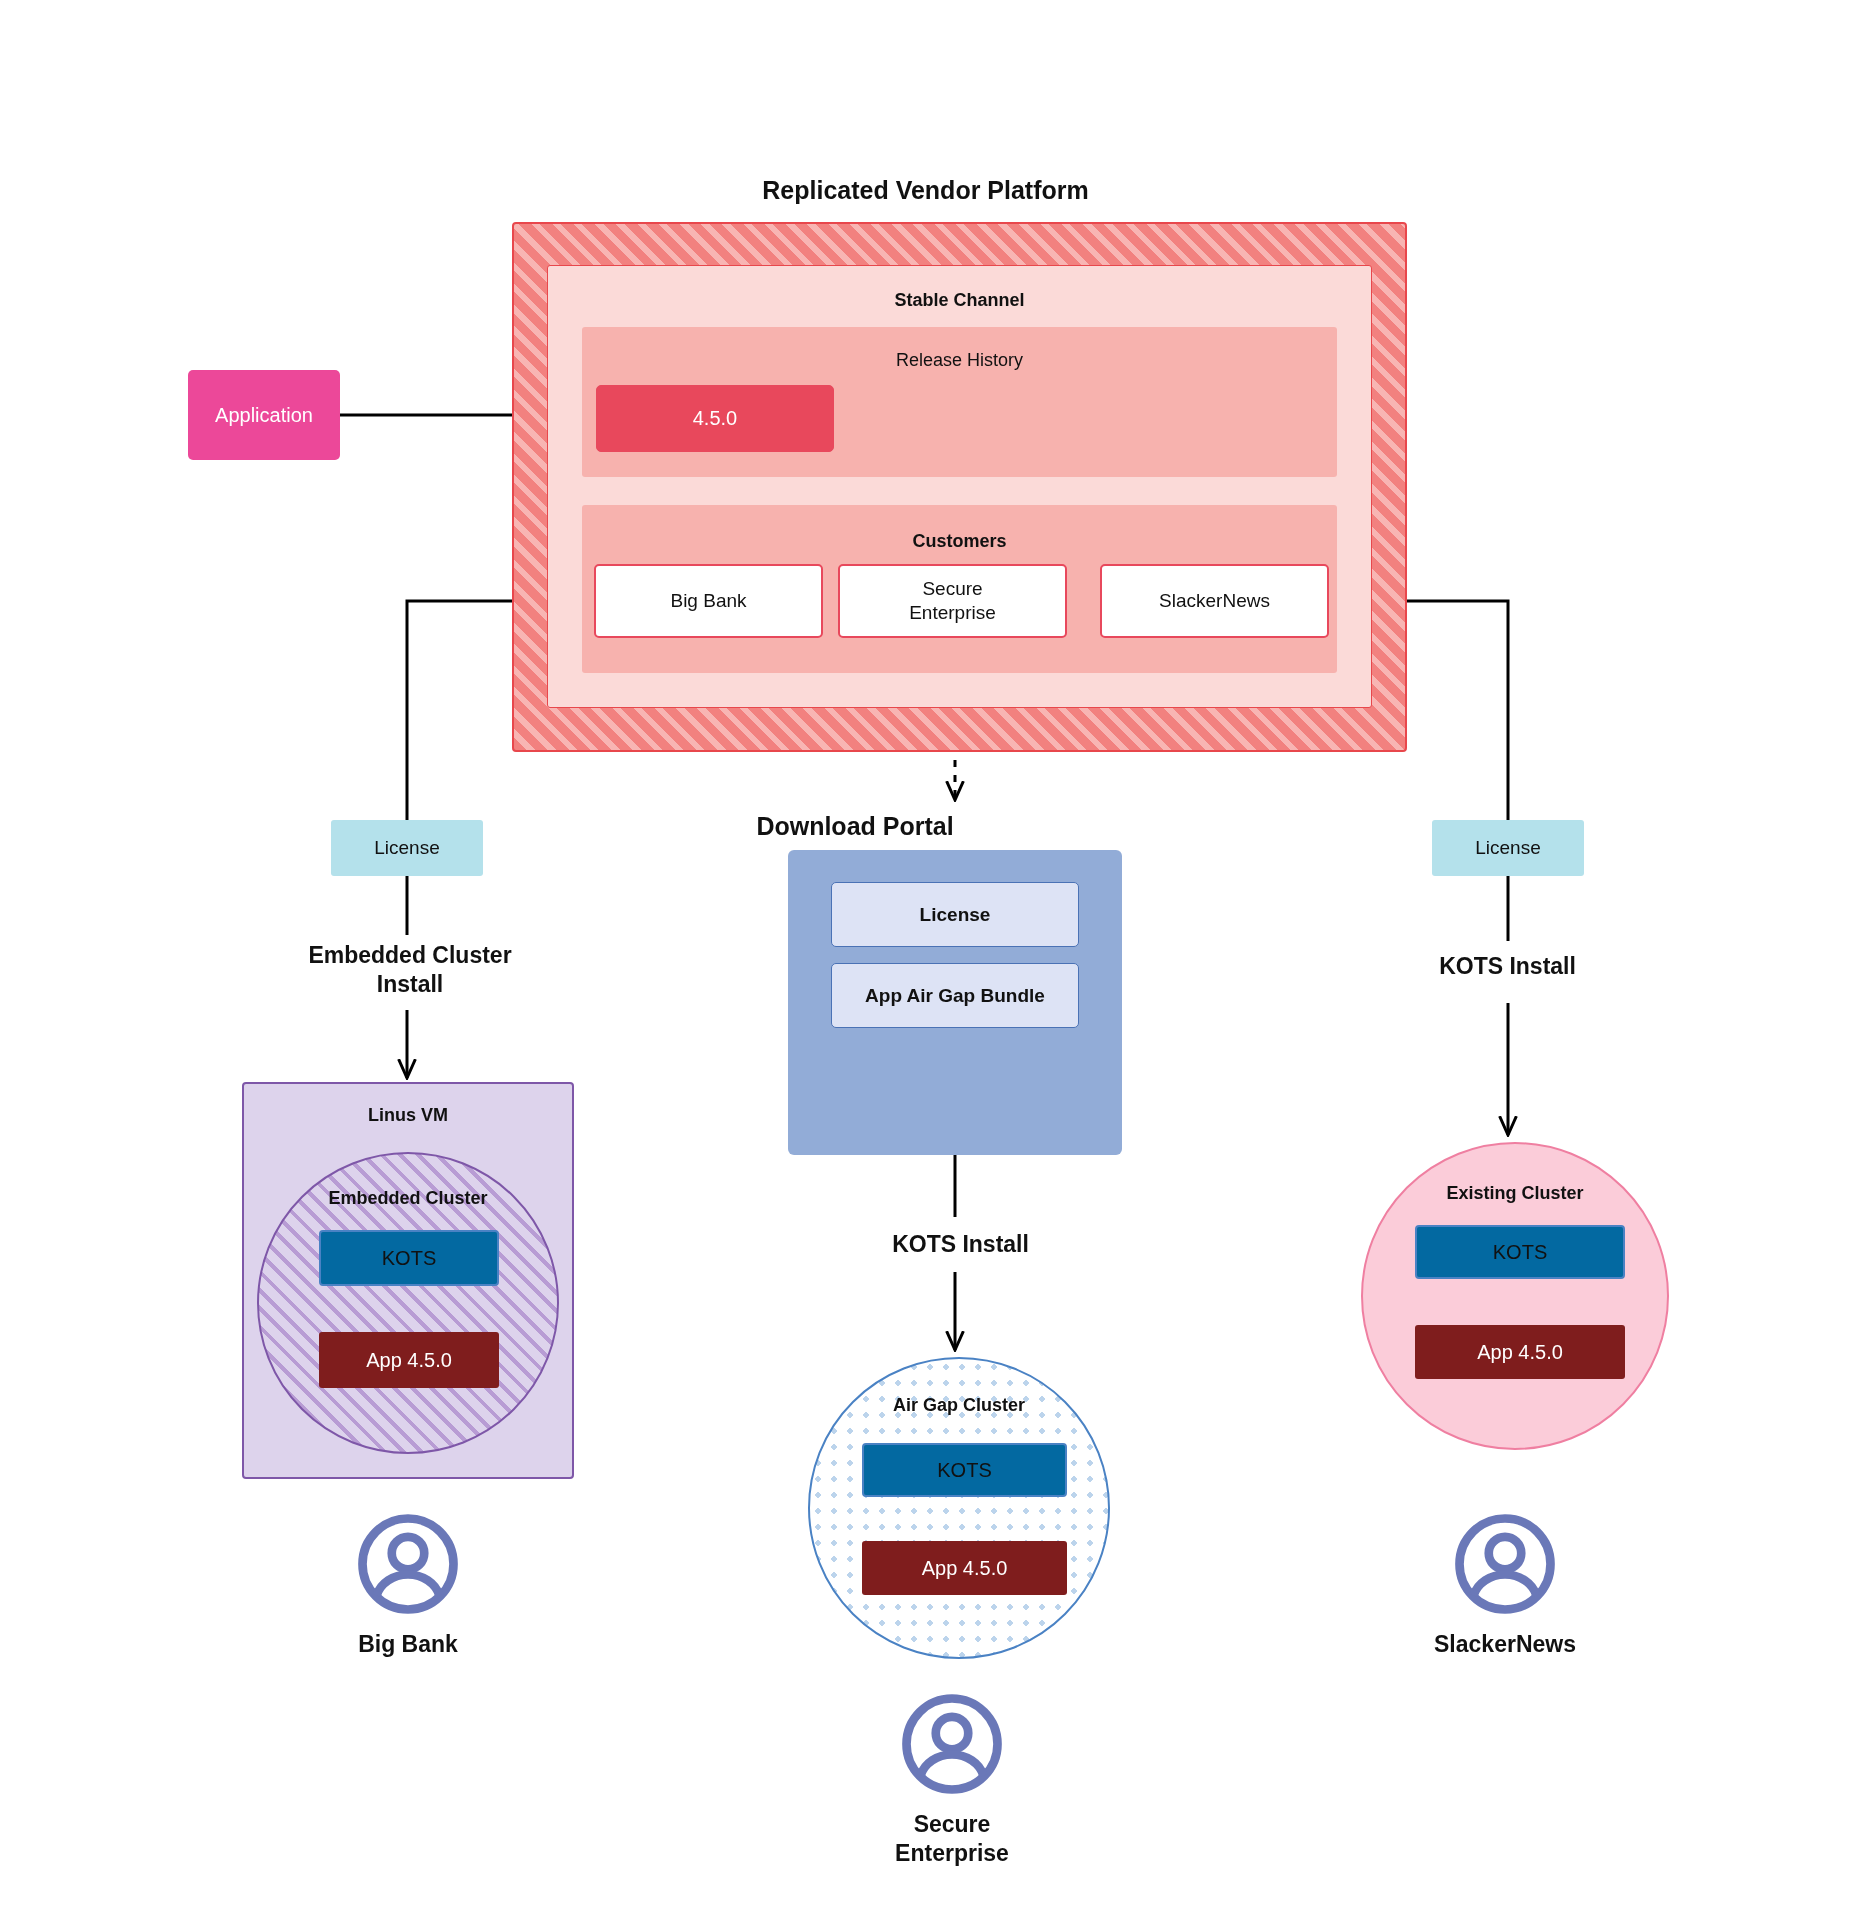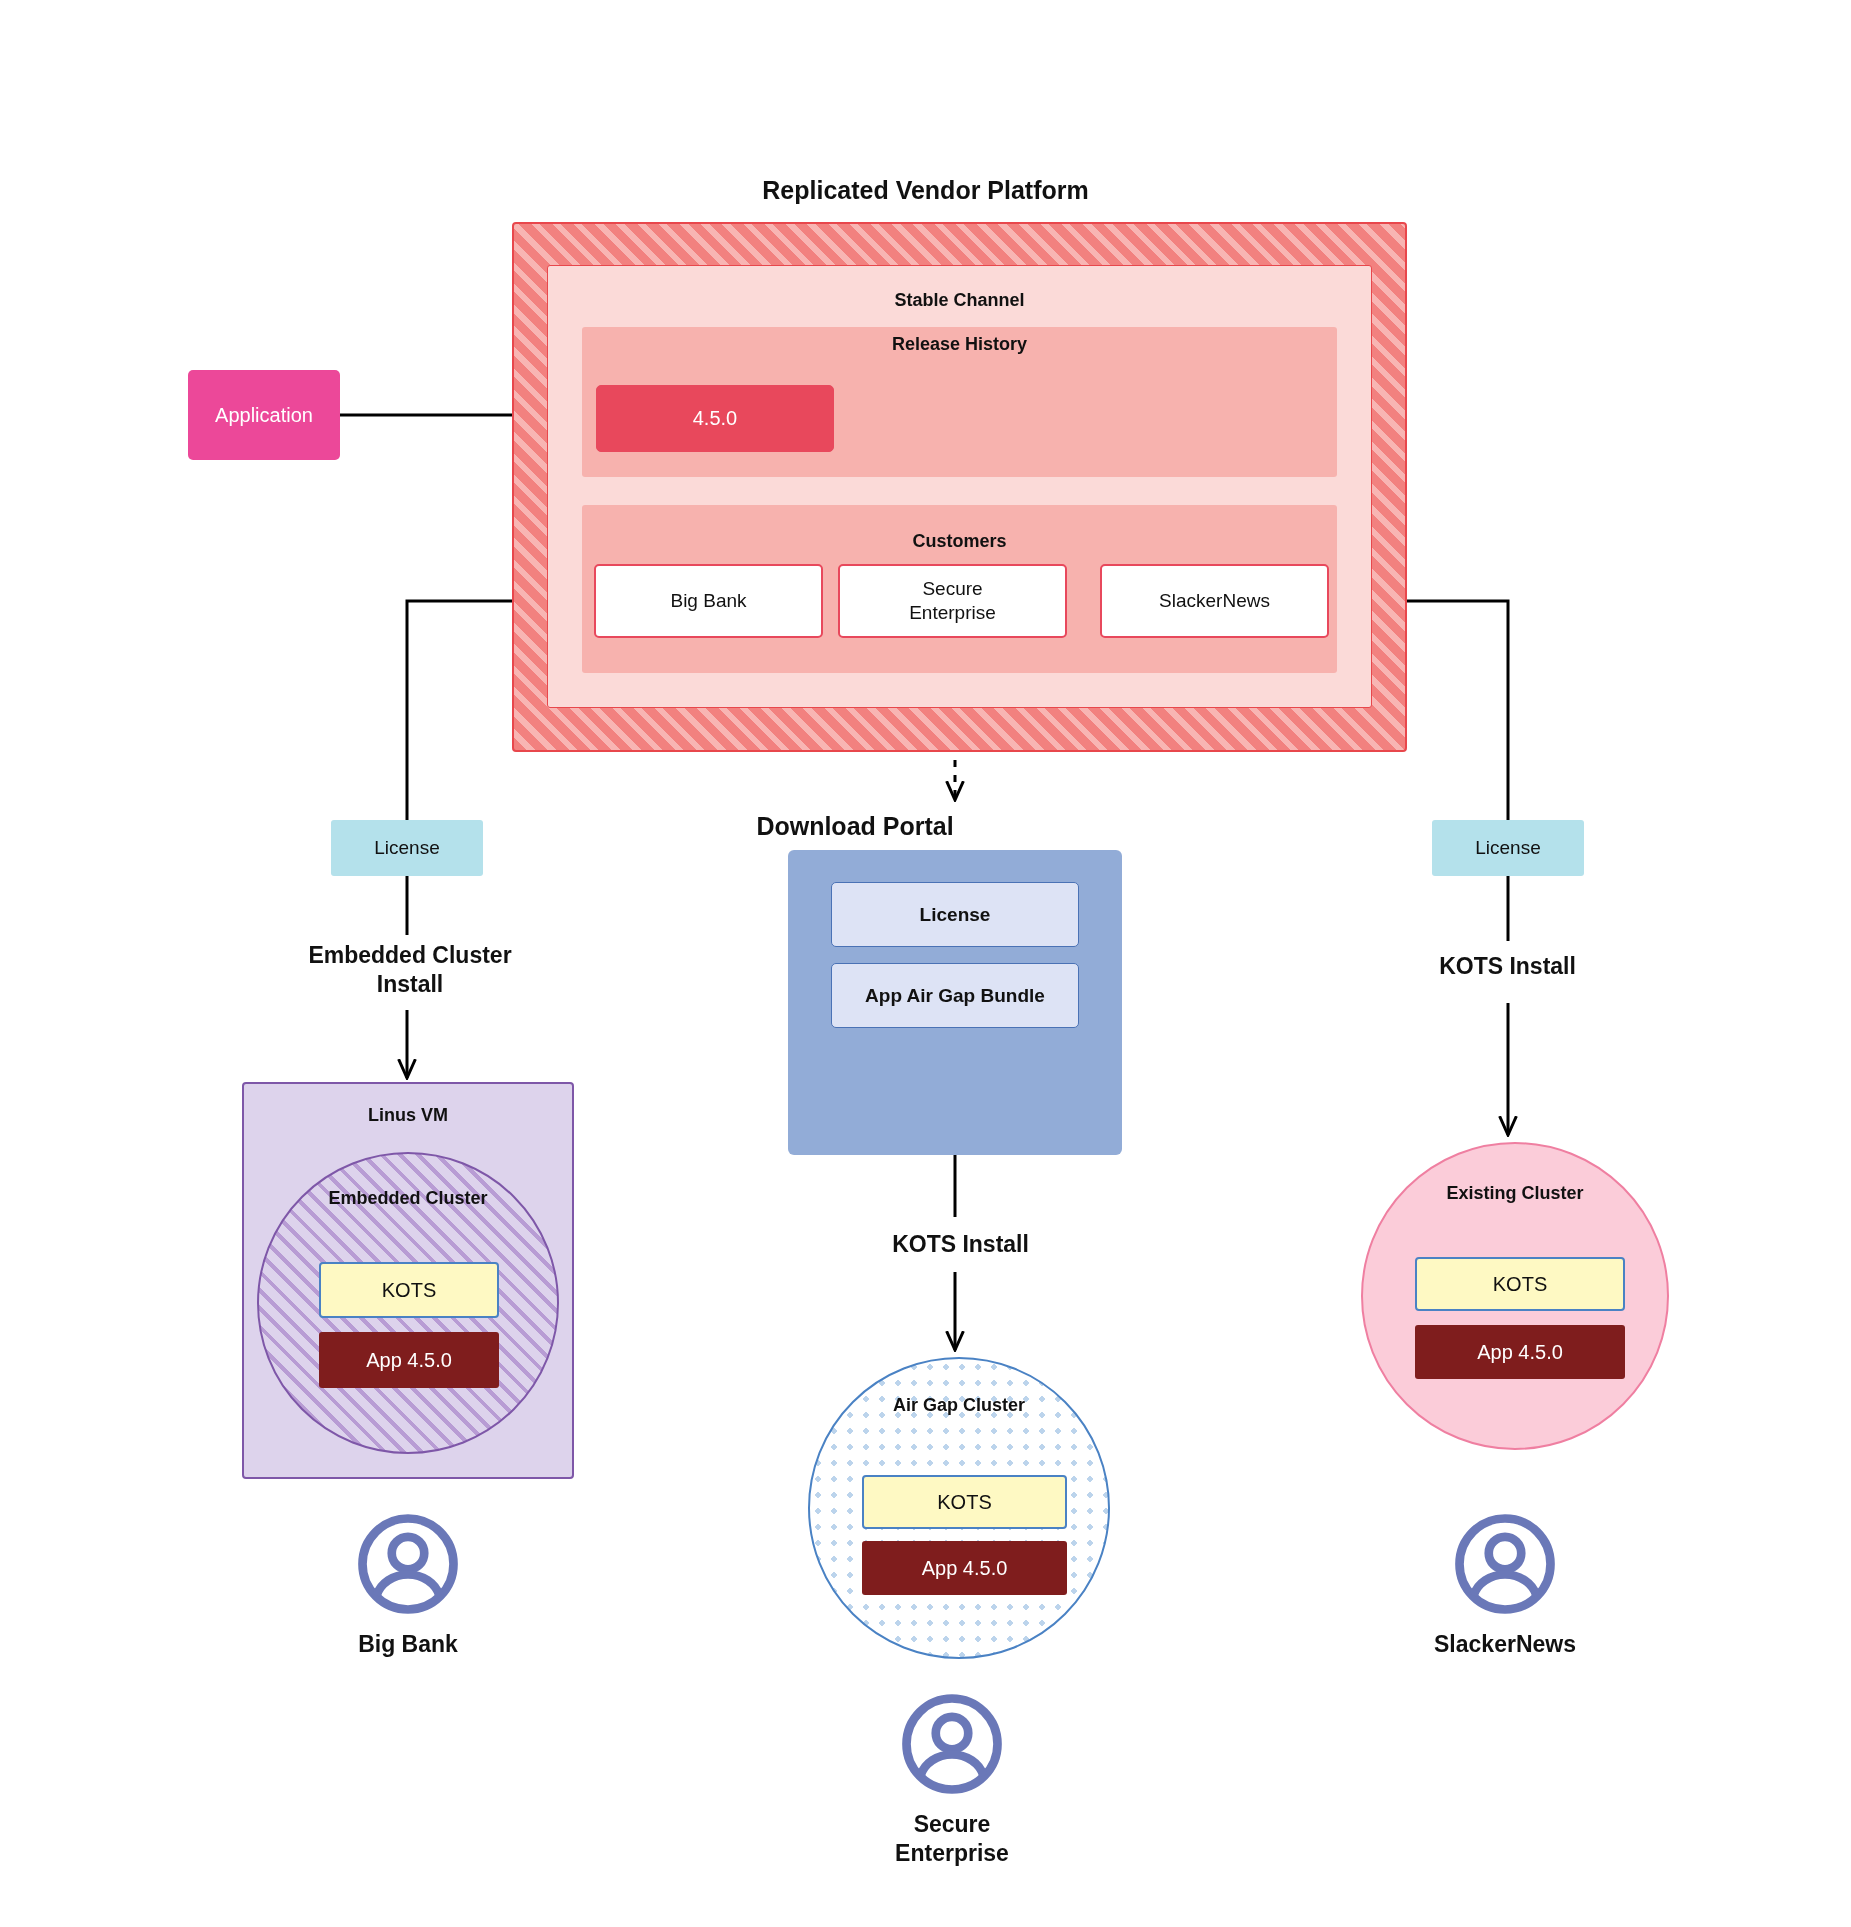--- a/index.html
+++ b/index.html
@@ -53,22 +53,22 @@
   .channel-title {
     left: 547px; top: 288px; width: 825px; height: 24px;
     font-size: 18px; font-weight: bold;
   }
   .release-box {
     left: 582px; top: 327px; width: 755px; height: 150px;
     background: #f7b2ae;
     border-radius: 3px;
   }
   .release-title {
-    left: 582px; top: 332px; width: 755px; height: 24px;
-    font-size: 18px; font-weight: bold;
+    left: 582px; top: 348px; width: 755px; height: 24px;
+    font-size: 18px; font-weight: normal;
   }
   .customers-box {
     left: 582px; top: 505px; width: 755px; height: 168px;
     background: #f7b2ae;
     border-radius: 3px;
   }
   .customers-title {
     left: 582px; top: 529px; width: 755px; height: 24px;
     font-size: 18px; font-weight: bold;
   }
@@ -152,22 +152,22 @@
       #b89cd4 9px, #b89cd4 13px
     );
   }
   .ec-title {
     left: 257px; top: 1185px; width: 302px; height: 26px;
     font-size: 18px; font-weight: bold;
   }
 
   
   .kots-chip {
-    background: #fef9c3; border: 2px solid #4a82c4;
-    border-radius: 4px; font-size: 20px; color: #111; margin-top: 32px;
+    background: #0369a1; border: 2px solid #4a82c4;
+    border-radius: 4px; font-size: 20px; color: #111;
   }
   .app-chip {
     background: #7f1d1d; border-radius: 3px;
     color: #ffffff; font-size: 20px;
   }
   .kots-ec  { left: 319px;  top: 1230px; width: 180px; height: 56px; }
   .app-ec   { left: 319px;  top: 1332px; width: 180px; height: 56px; }
 
   
   .ex-circle {

